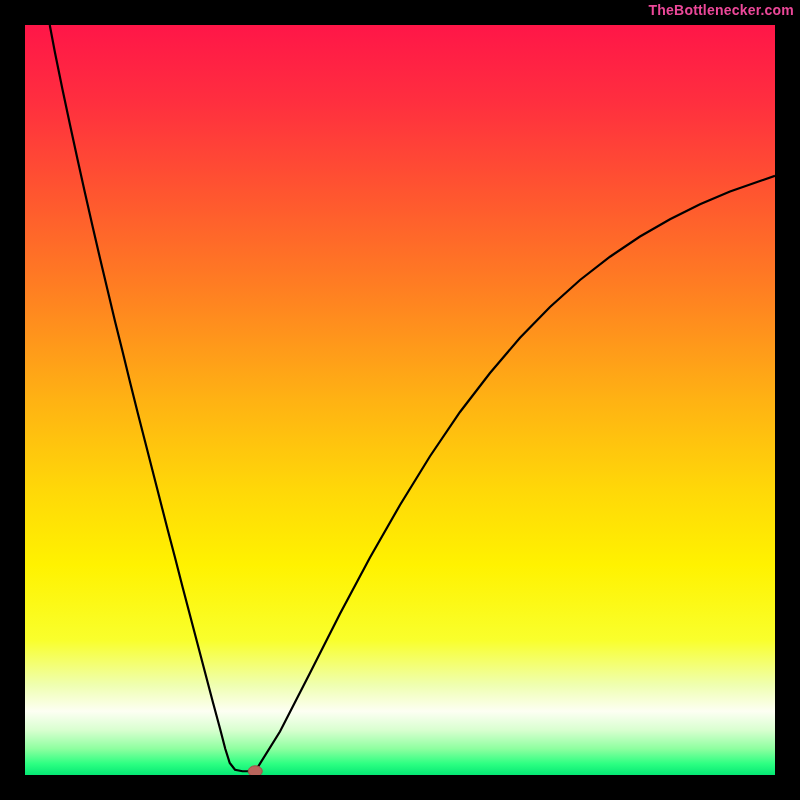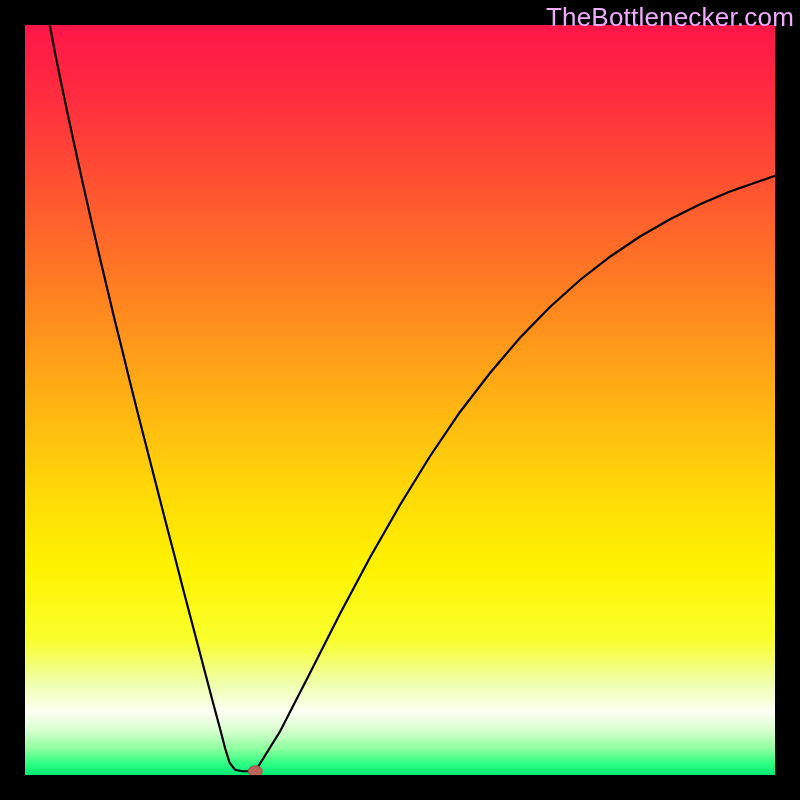--- a/index.html
+++ b/index.html
@@ -22,23 +22,23 @@
     left: 25px;
     top: 25px;
     width: 750px;
     height: 750px;
     overflow: hidden;
   }
   .watermark {
     position: absolute;
     top: 2px;
     right: 6px;
-    color: #f0abfc;
-    font-size: 26px;
-    font-weight: 400;
+    color: #ec4899;
+    font-size: 14px;
+    font-weight: 700;
     letter-spacing: 0.2px;
     z-index: 3;
     user-select: none;
   }
   svg { display: block; }
 </style>
 </head>
 <body>
 
 <div class="frame">

